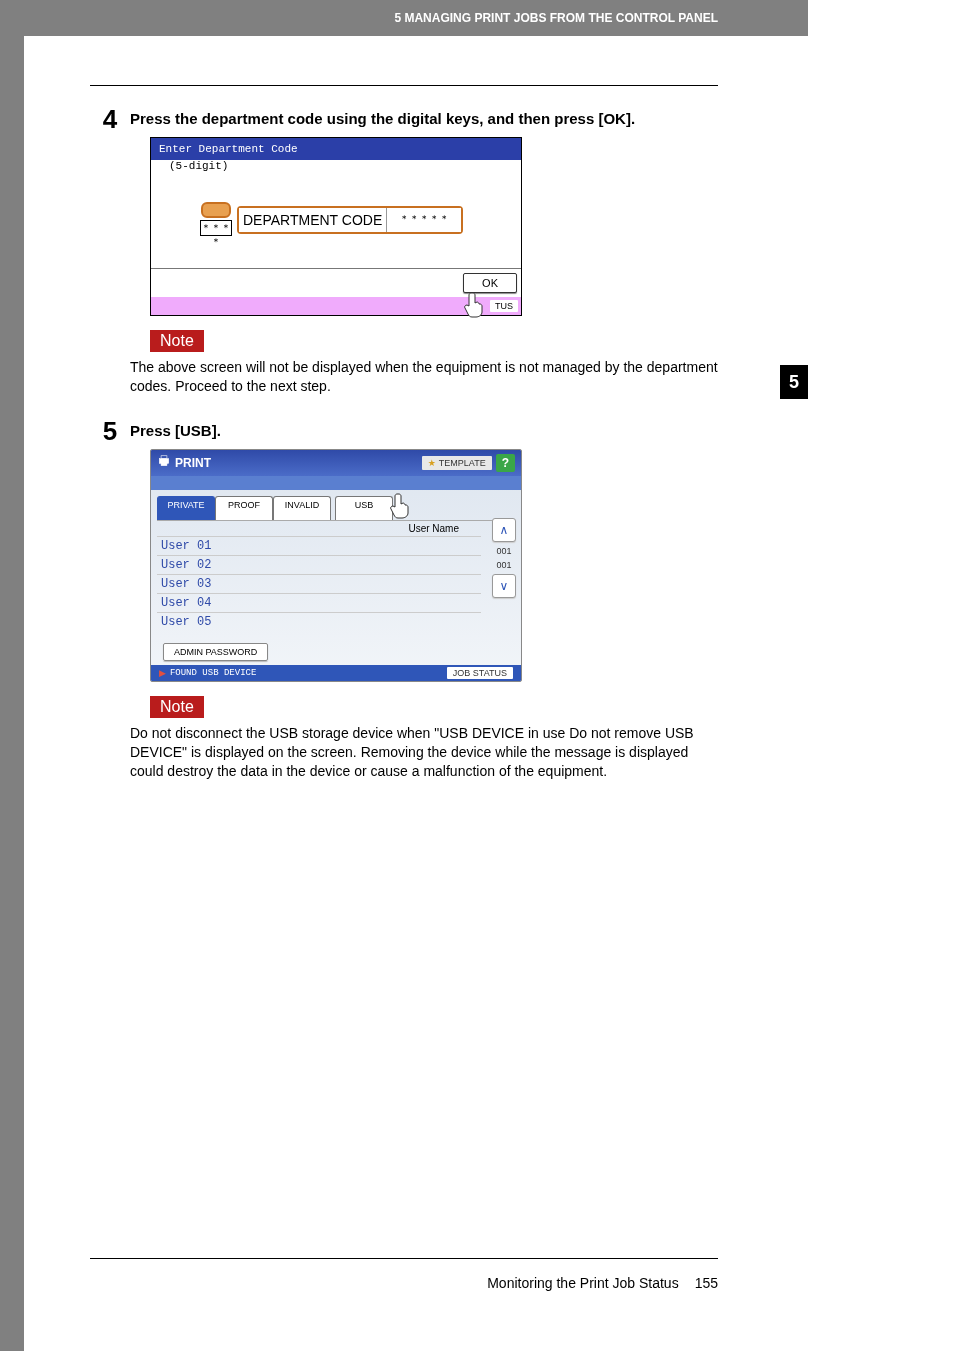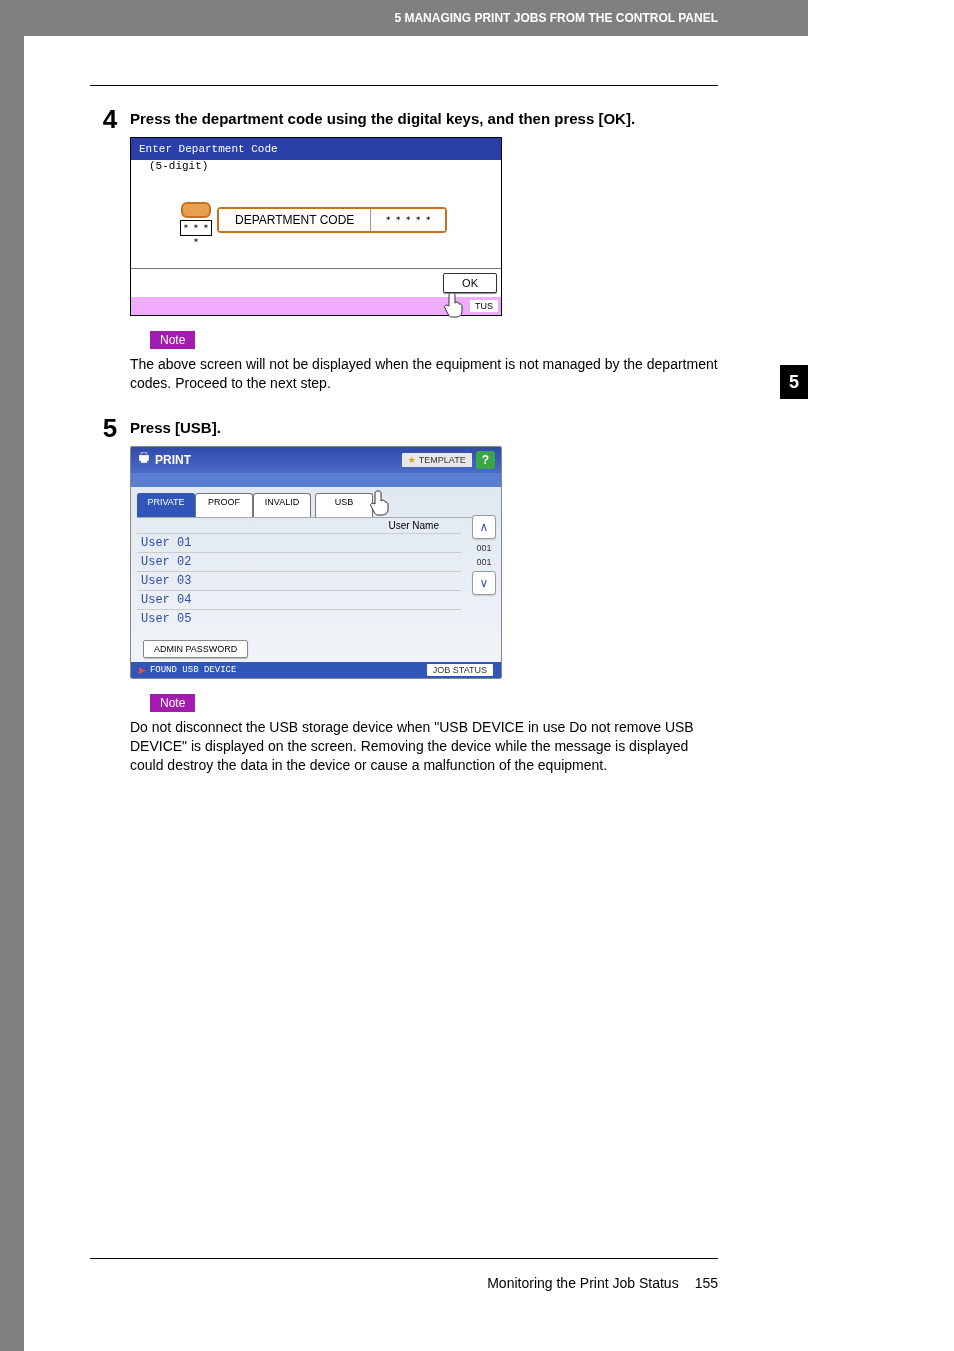--- a/index.html
+++ b/index.html
@@ -58,20 +58,21 @@
     flex: 0 0 auto;
   }
   .step-body { flex: 1 1 auto; }
   .step-title {
     font-weight: bold;
     font-size: 15px;
     margin-top: 6px;
     margin-bottom: 10px;
   }
   .screenshot {
+    margin-left: 20px;
     margin-bottom: 14px;
   }
   
   .scr-dept {
     width: 370px;
     border: 1px solid #000;
     background: #fff;
     font-family: "Courier New", monospace;
     font-size: 11px;
   }
@@ -96,23 +97,23 @@
   }
   .keypad-icon .top { width: 26px; height: 12px; border: 2px solid #c87020; border-radius: 6px; background: #e8a050; }
   .keypad-icon .bot { width: 30px; height: 14px; border: 1px solid #000; background: #fff; margin-top: 2px; font-size: 10px; text-align: center; font-family: Arial; }
   .dept-code-btn {
     border: 2px solid #c87020;
     border-radius: 4px;
     padding: 0;
     display: flex; align-items: stretch;
   }
   .dept-code-btn .dcl {
-    padding: 4px 16px;
+    padding: 4px 4px;
     font-family: Arial;
-    font-size: 12px;
+    font-size: 14px;
     background: #fff;
     border-right: 1px solid #999;
   }
   .dept-code-btn .dcv {
     padding: 4px 12px;
     font-family: monospace;
     font-size: 10px;
     background: #fff;
   }
   .scr-dept-foot {
@@ -269,23 +270,23 @@
   }
   .job-status-btn {
     background: #fff; color: #333;
     padding: 1px 6px;
     font-size: 9px;
     border-radius: 1px;
   }
 
   .note-badge {
     display: inline-block;
-    background: #a21caf;
-    color: #fff;
-    font-size: 12px;
+    background: #b91c1c;
+    color: #fff;
+    font-size: 16px;
     padding: 2px 10px;
     margin-left: 20px;
     margin-bottom: 6px;
   }
   .note-text {
     font-size: 14px;
     line-height: 1.35;
     margin: 0;
   }
 

